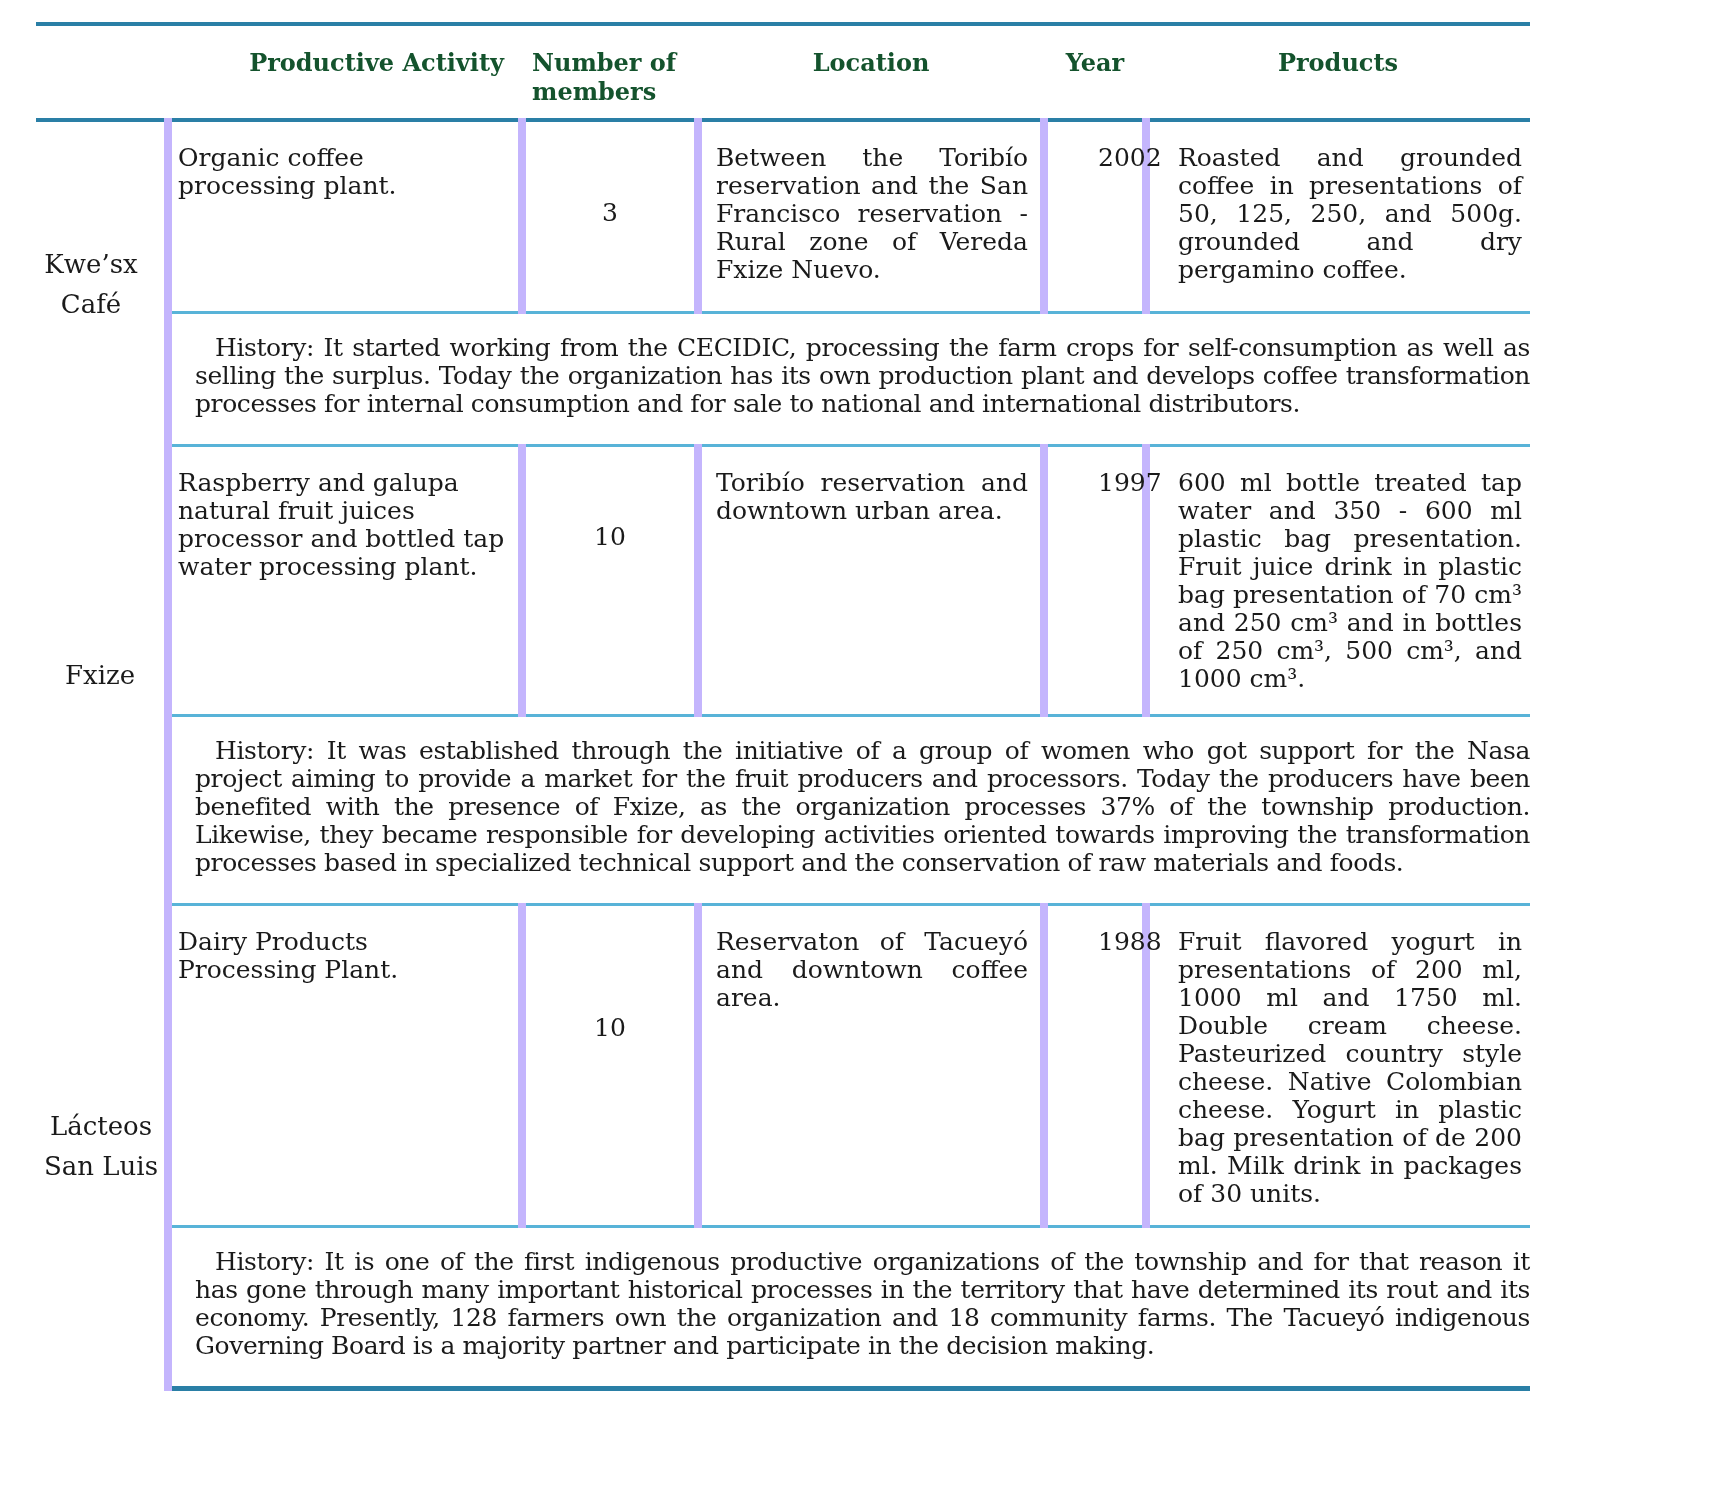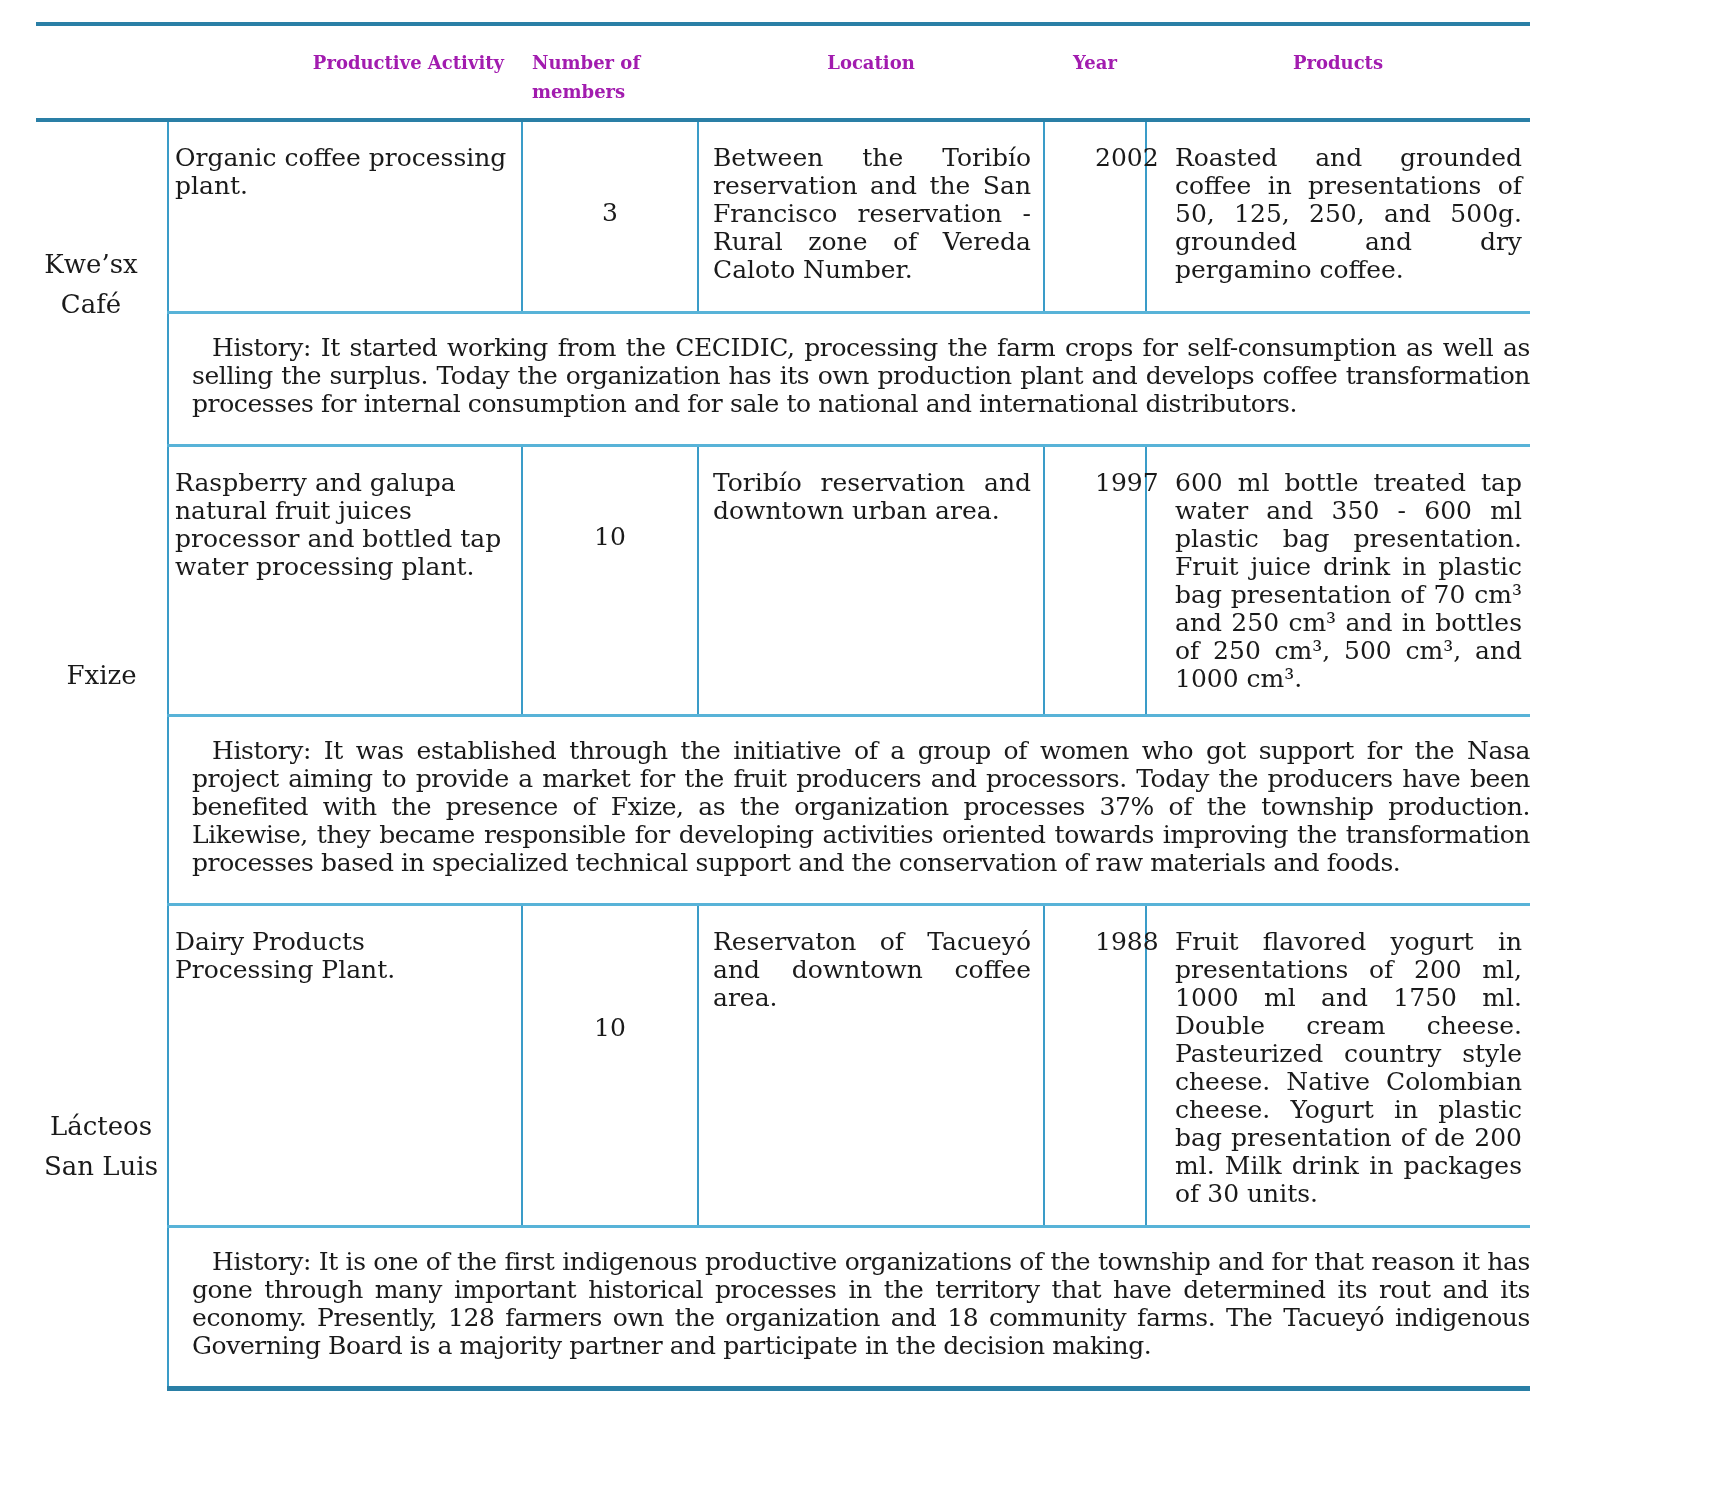--- a/index.html
+++ b/index.html
@@ -33,32 +33,32 @@
     col.c4 { width: 102px; }
     col.c5 { width: 384px; }
 
     thead tr {
       border-top: 4px solid #2a7fa6;
       border-bottom: 4px solid #2a7fa6;
     }
     th {
       font-family: "DejaVu Serif", serif;
       font-weight: bold;
-      font-size: 18px;
+      font-size: 24px;
       line-height: 29px;
       vertical-align: top;
       padding: 22px 8px 10px 8px;
       height: 60px;
-      color: #a21caf;
+      color: #14532d;
     }
     th.th-members { text-align: left; padding-left: 10px; }
     th.th-activity { text-align: right; padding-right: 18px; }
 
     td {
-      border-left: 2px solid #c4b5fd;
+      border-left: 8px solid #c4b5fd;
       border-right: 2px solid #3a9cc8;
       vertical-align: top;
       font-size: 25px;
       line-height: 28px;
       padding: 0;
     }
     td.org {
       border-left: none;
       font-weight: normal;
       font-size: 26px;
@@ -137,21 +137,21 @@
         <td class="org" rowspan="2">
           <span class="org-label" style="width:110px;">Kwe’sx Café</span>
         </td>
         <td class="cell">
             <div class="txt txt-activity">Organic coffee processing plant.</div>
           </td>
         <td class="cell members">
             <span class="members-val">3</span>
           </td>
         <td class="cell">
-            <div class="txt txt-location">Between the Toribío reservation and the San Francisco reservation - Rural zone of Vereda Caloto Number.</div>
+            <div class="txt txt-location">Between the Toribío reservation and the San Francisco reservation - Rural zone of Vereda Fxize Nuevo.</div>
           </td>
         <td class="cell">
             <div class="txt txt-year">2002</div>
           </td>
         <td class="cell last">
             <div class="txt txt-products">Roasted and grounded coffee in presentations of 50, 125, 250, and 500g. grounded and dry pergamino coffee.</div>
           </td>
       </tr>
       <tr class="group-end">
         <td class="history" colspan="5">History: It started working from the CECIDIC, processing the farm crops for self-consumption as well as selling the surplus. Today the organization has its own production plant and develops coffee transformation processes for internal consumption and for sale to national and international distributors.</td>

